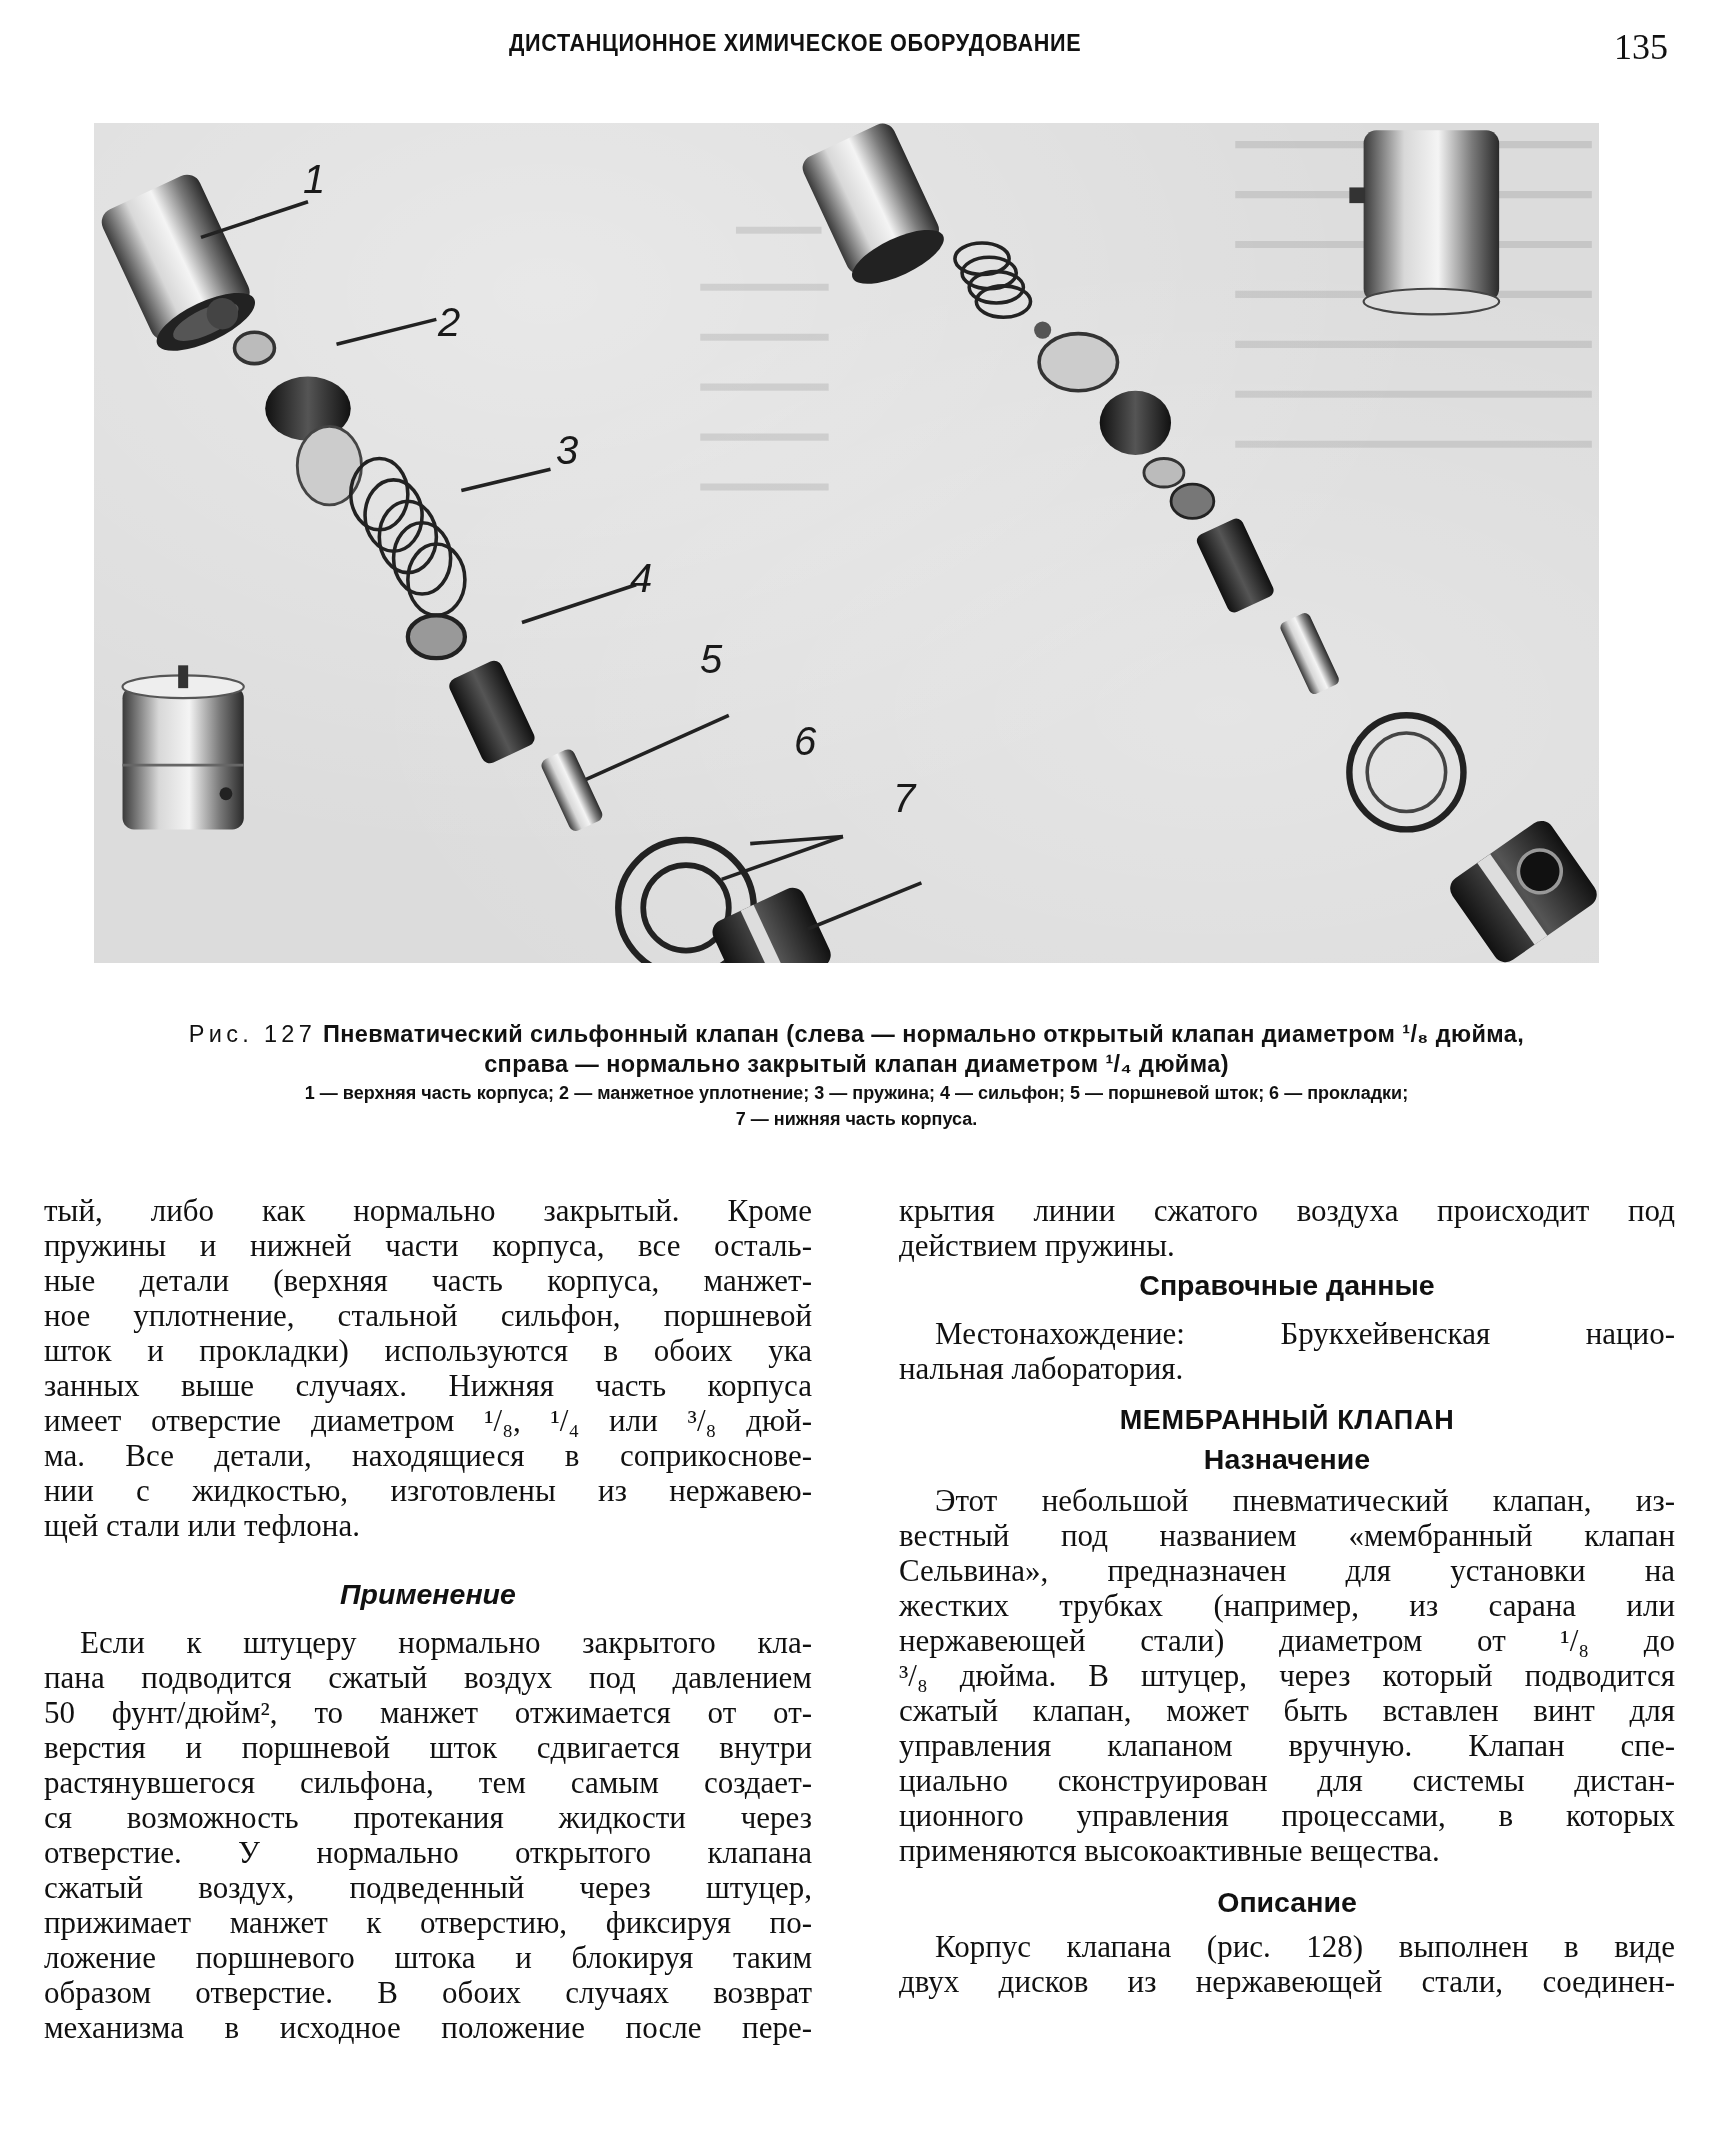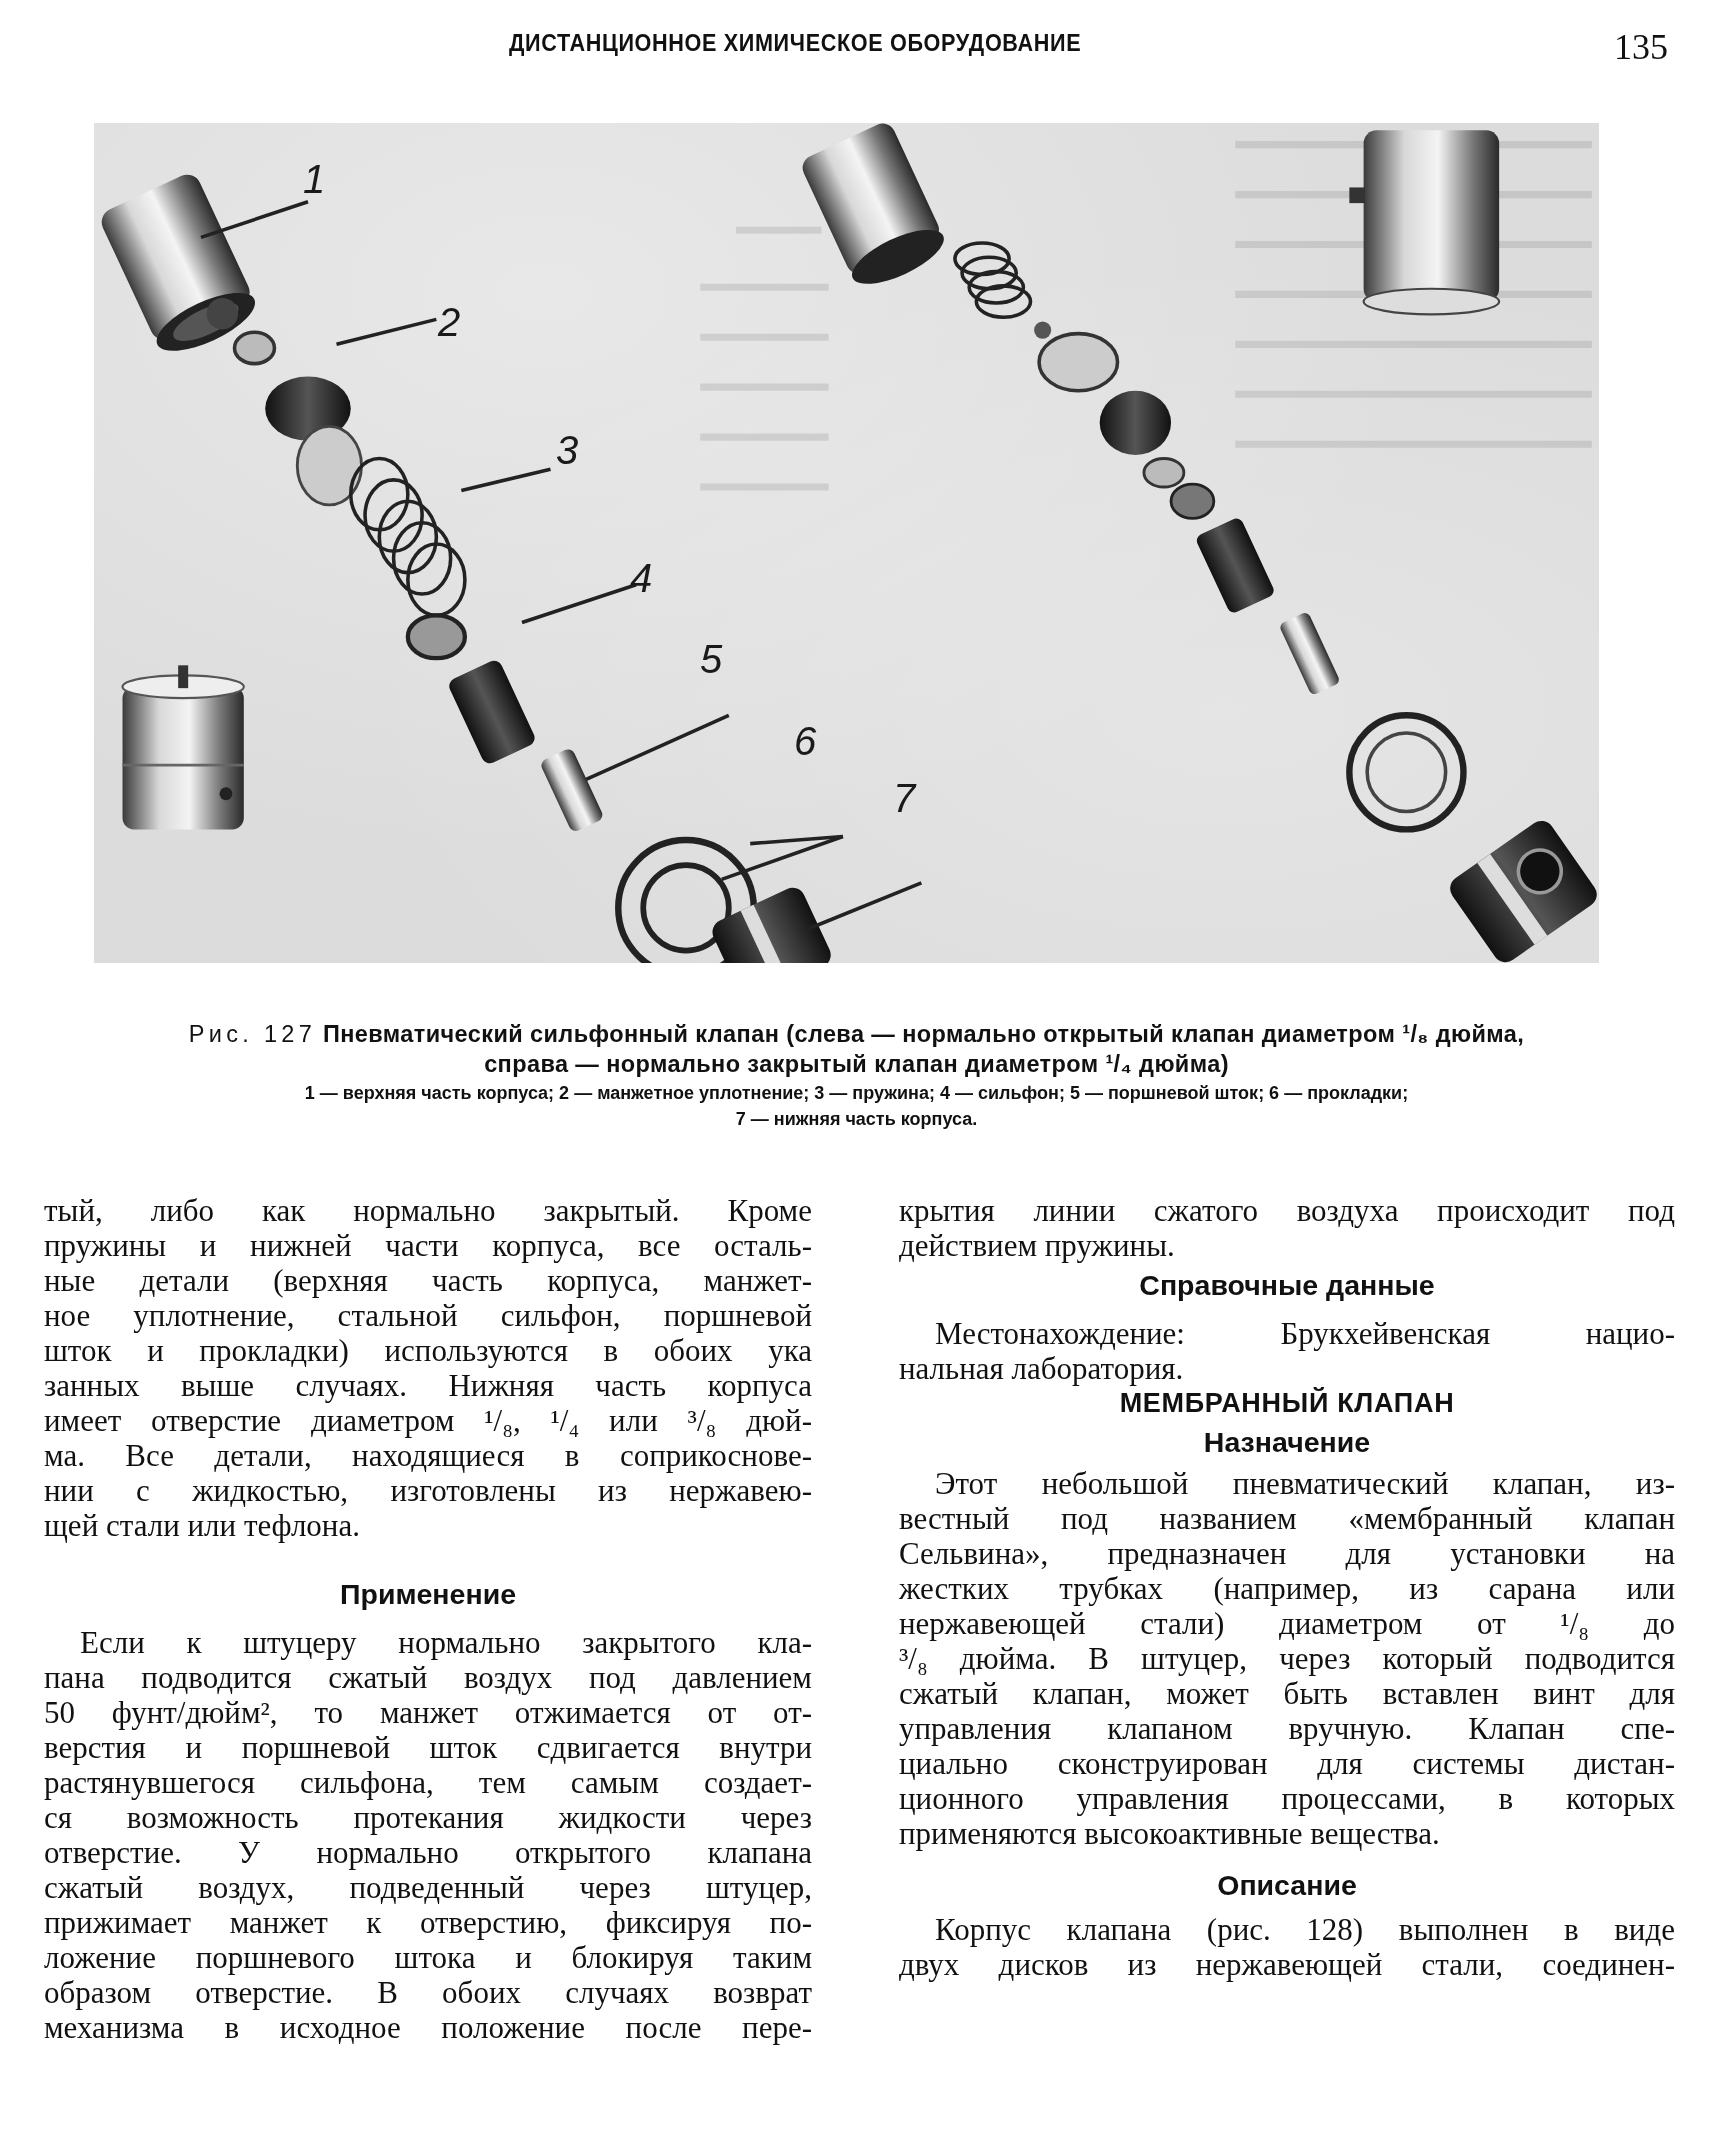--- a/index.html
+++ b/index.html
@@ -210,21 +210,21 @@
     <span class="line">пружины и нижней части корпуса, все осталь-</span>
     <span class="line">ные детали (верхняя часть корпуса, манжет-</span>
     <span class="line">ное уплотнение, стальной сильфон, поршневой</span>
     <span class="line">шток и прокладки) используются в обоих ука</span>
     <span class="line">занных выше случаях. Нижняя часть корпуса</span>
     <span class="line">имеет отверстие диаметром ¹/₈, ¹/₄ или ³/₈ дюй-</span>
     <span class="line">ма. Все детали, находящиеся в соприкоснове-</span>
     <span class="line">нии с жидкостью, изготовлены из нержавею-</span>
     <span class="line last">щей стали или тефлона.</span>
   </div>
-  <h3 style="margin-top:34px; margin-bottom:14.3px;">Применение</h3>
+  <h3 style="margin-top:34px; margin-bottom:14.3px;font-style:italic;">Применение</h3>
   <div>
     <span class="line" style="padding-left:36px;">Если к штуцеру нормально закрытого кла-</span>
     <span class="line">пана подводится сжатый воздух под давлением</span>
     <span class="line">50 фунт/дюйм², то манжет отжимается от от-</span>
     <span class="line">верстия и поршневой шток сдвигается внутри</span>
     <span class="line">растянувшегося сильфона, тем самым создает-</span>
     <span class="line">ся возможность протекания жидкости через</span>
     <span class="line">отверстие. У нормально открытого клапана</span>
     <span class="line">сжатый воздух, подведенный через штуцер,</span>
     <span class="line">прижимает манжет к отверстию, фиксируя по-</span>
@@ -237,21 +237,21 @@
 <div class="col col-right">
   <div>
     <span class="line">крытия линии сжатого воздуха происходит под</span>
     <span class="line last">действием пружины.</span>
   </div>
   <h3 style="margin-top:5px; margin-bottom:14.3px;">Справочные данные</h3>
   <div>
     <span class="line" style="padding-left:36px;">Местонахождение: Брукхейвенская нацио-</span>
     <span class="line last">нальная лаборатория.</span>
   </div>
-  <h2 style="">МЕМБРАННЫЙ КЛАПАН</h2>
+  <h2 style="margin-top:17px;">МЕМБРАННЫЙ КЛАПАН</h2>
   <h3 style="margin-top:4.3px; margin-bottom:7.1px;">Назначение</h3>
   <div>
     <span class="line" style="padding-left:36px;">Этот небольшой пневматический клапан, из-</span>
     <span class="line">вестный под названием «мембранный клапан</span>
     <span class="line">Сельвина», предназначен для установки на</span>
     <span class="line">жестких трубках (например, из сарана или</span>
     <span class="line">нержавеющей стали) диаметром от ¹/₈ до</span>
     <span class="line">³/₈ дюйма. В штуцер, через который подводится</span>
     <span class="line">сжатый клапан, может быть вставлен винт для</span>
     <span class="line">управления клапаном вручную. Клапан спе-</span>

